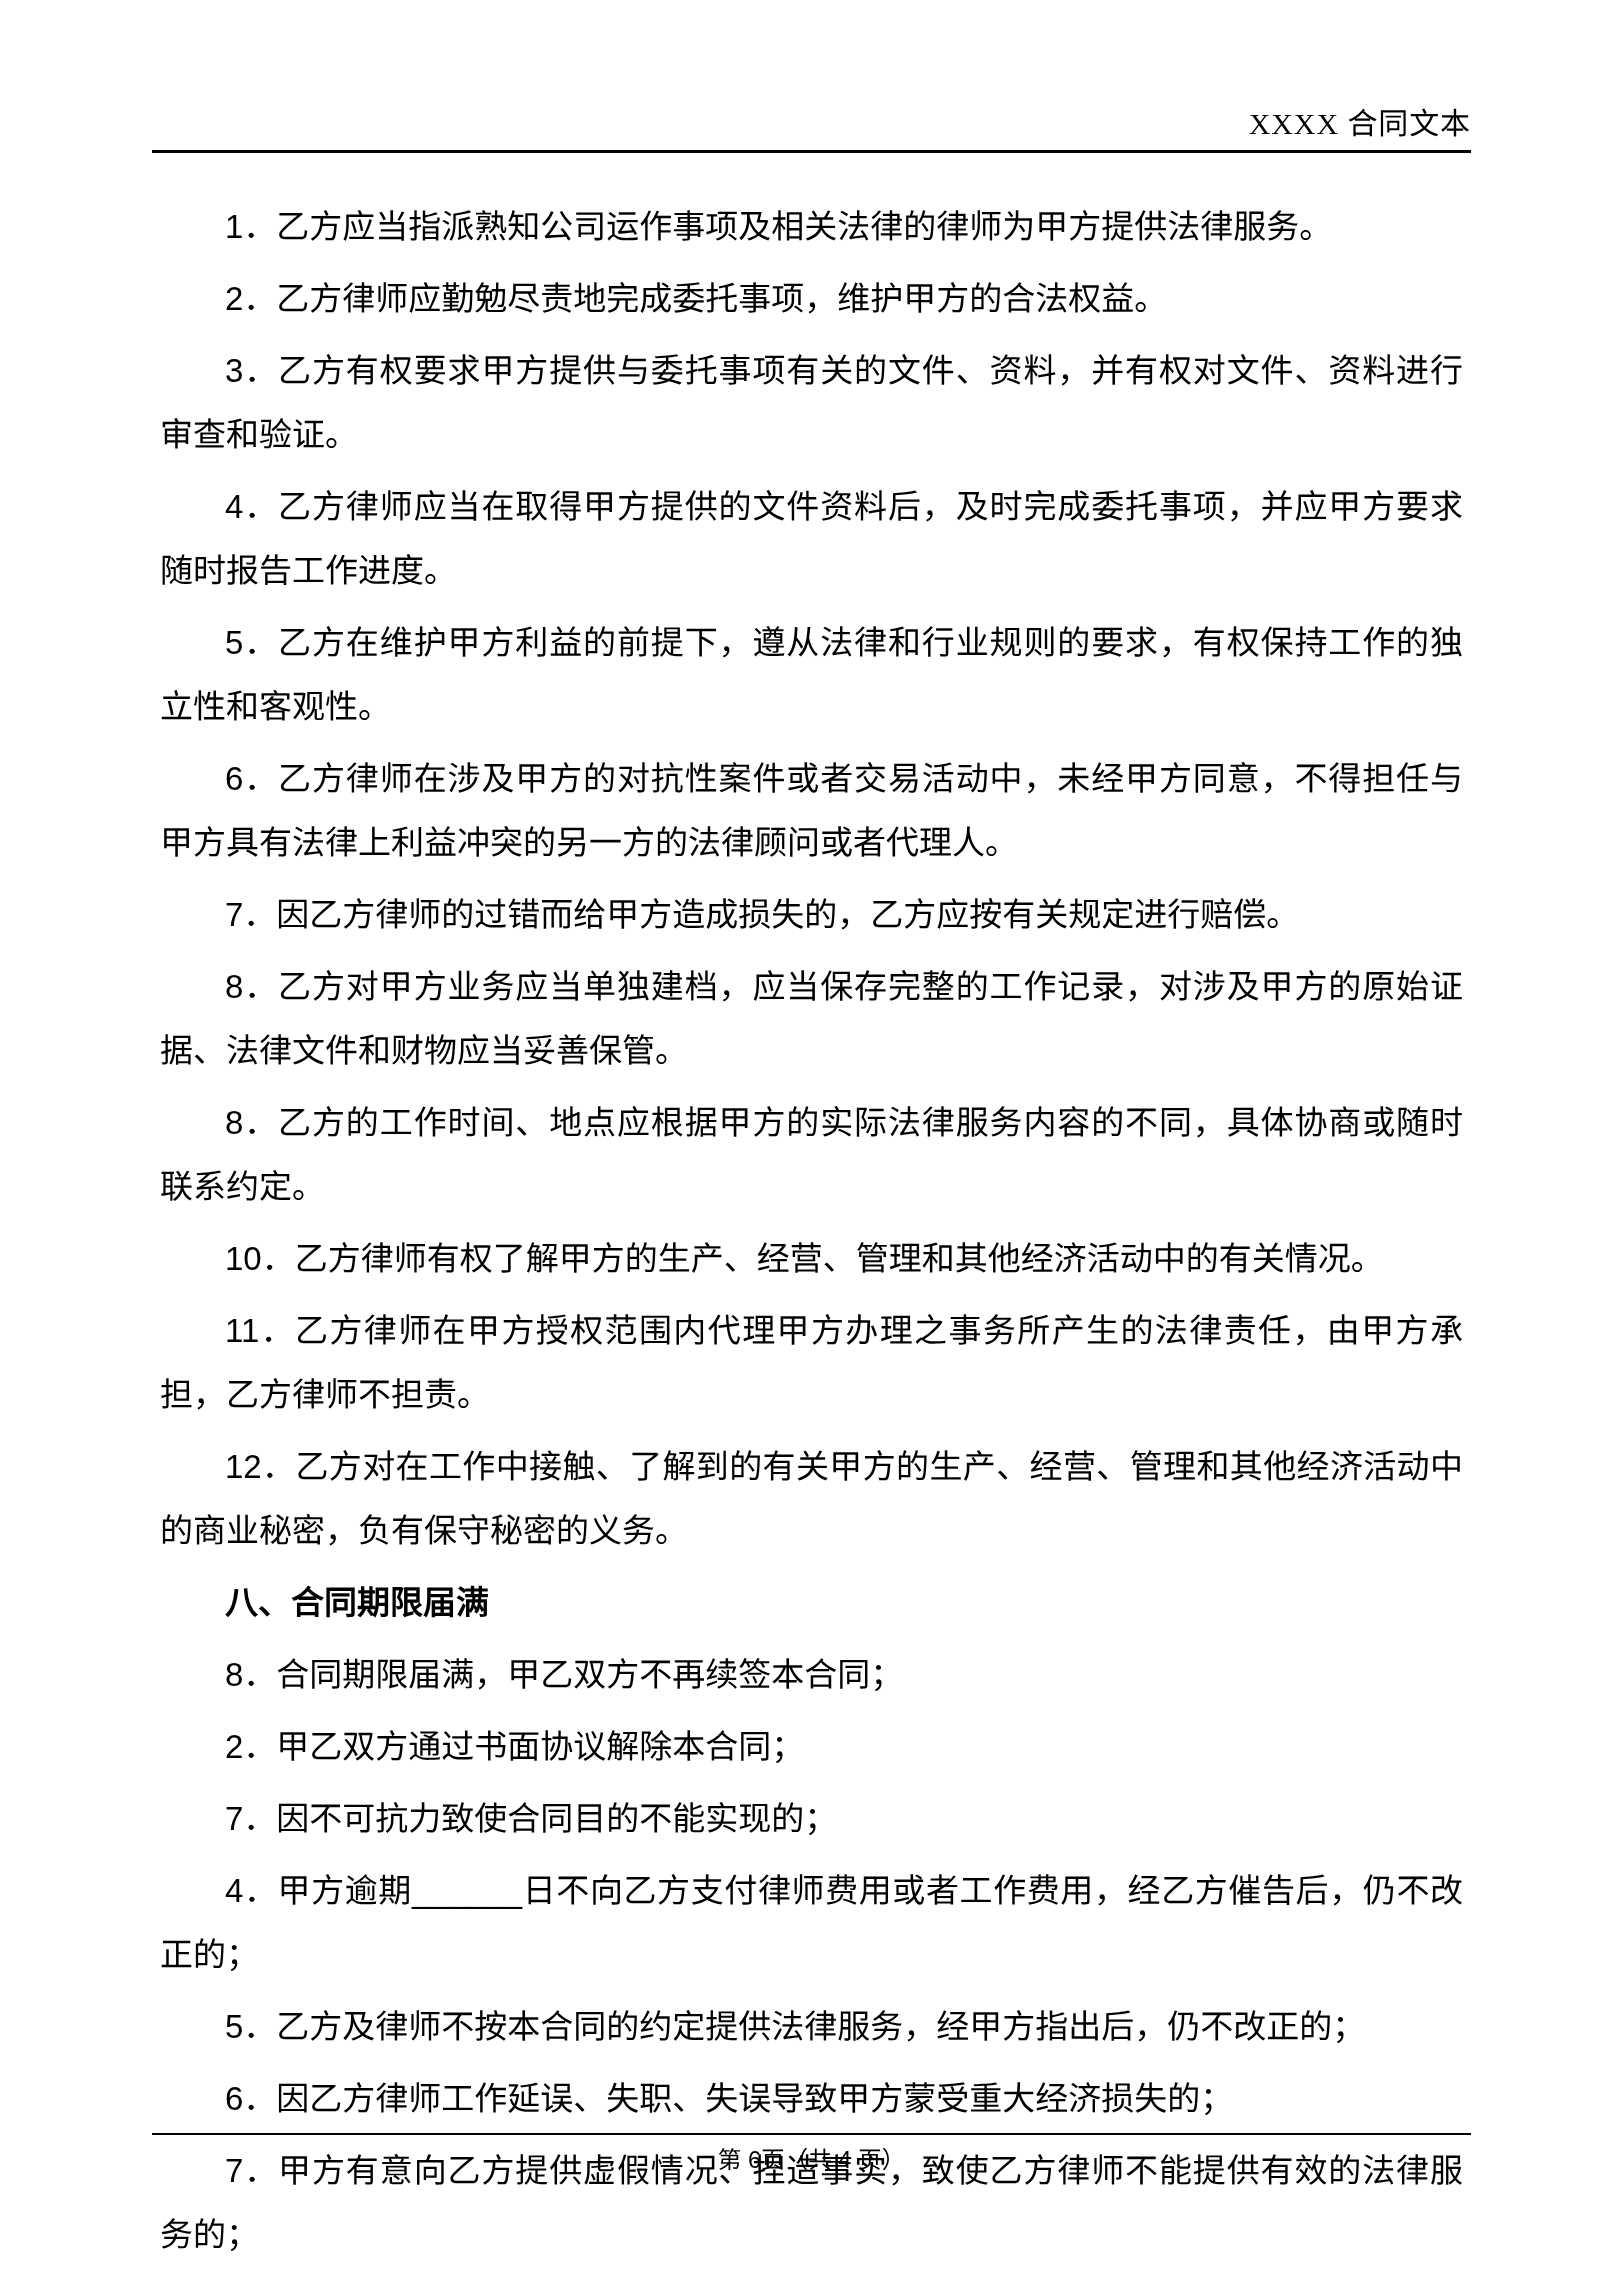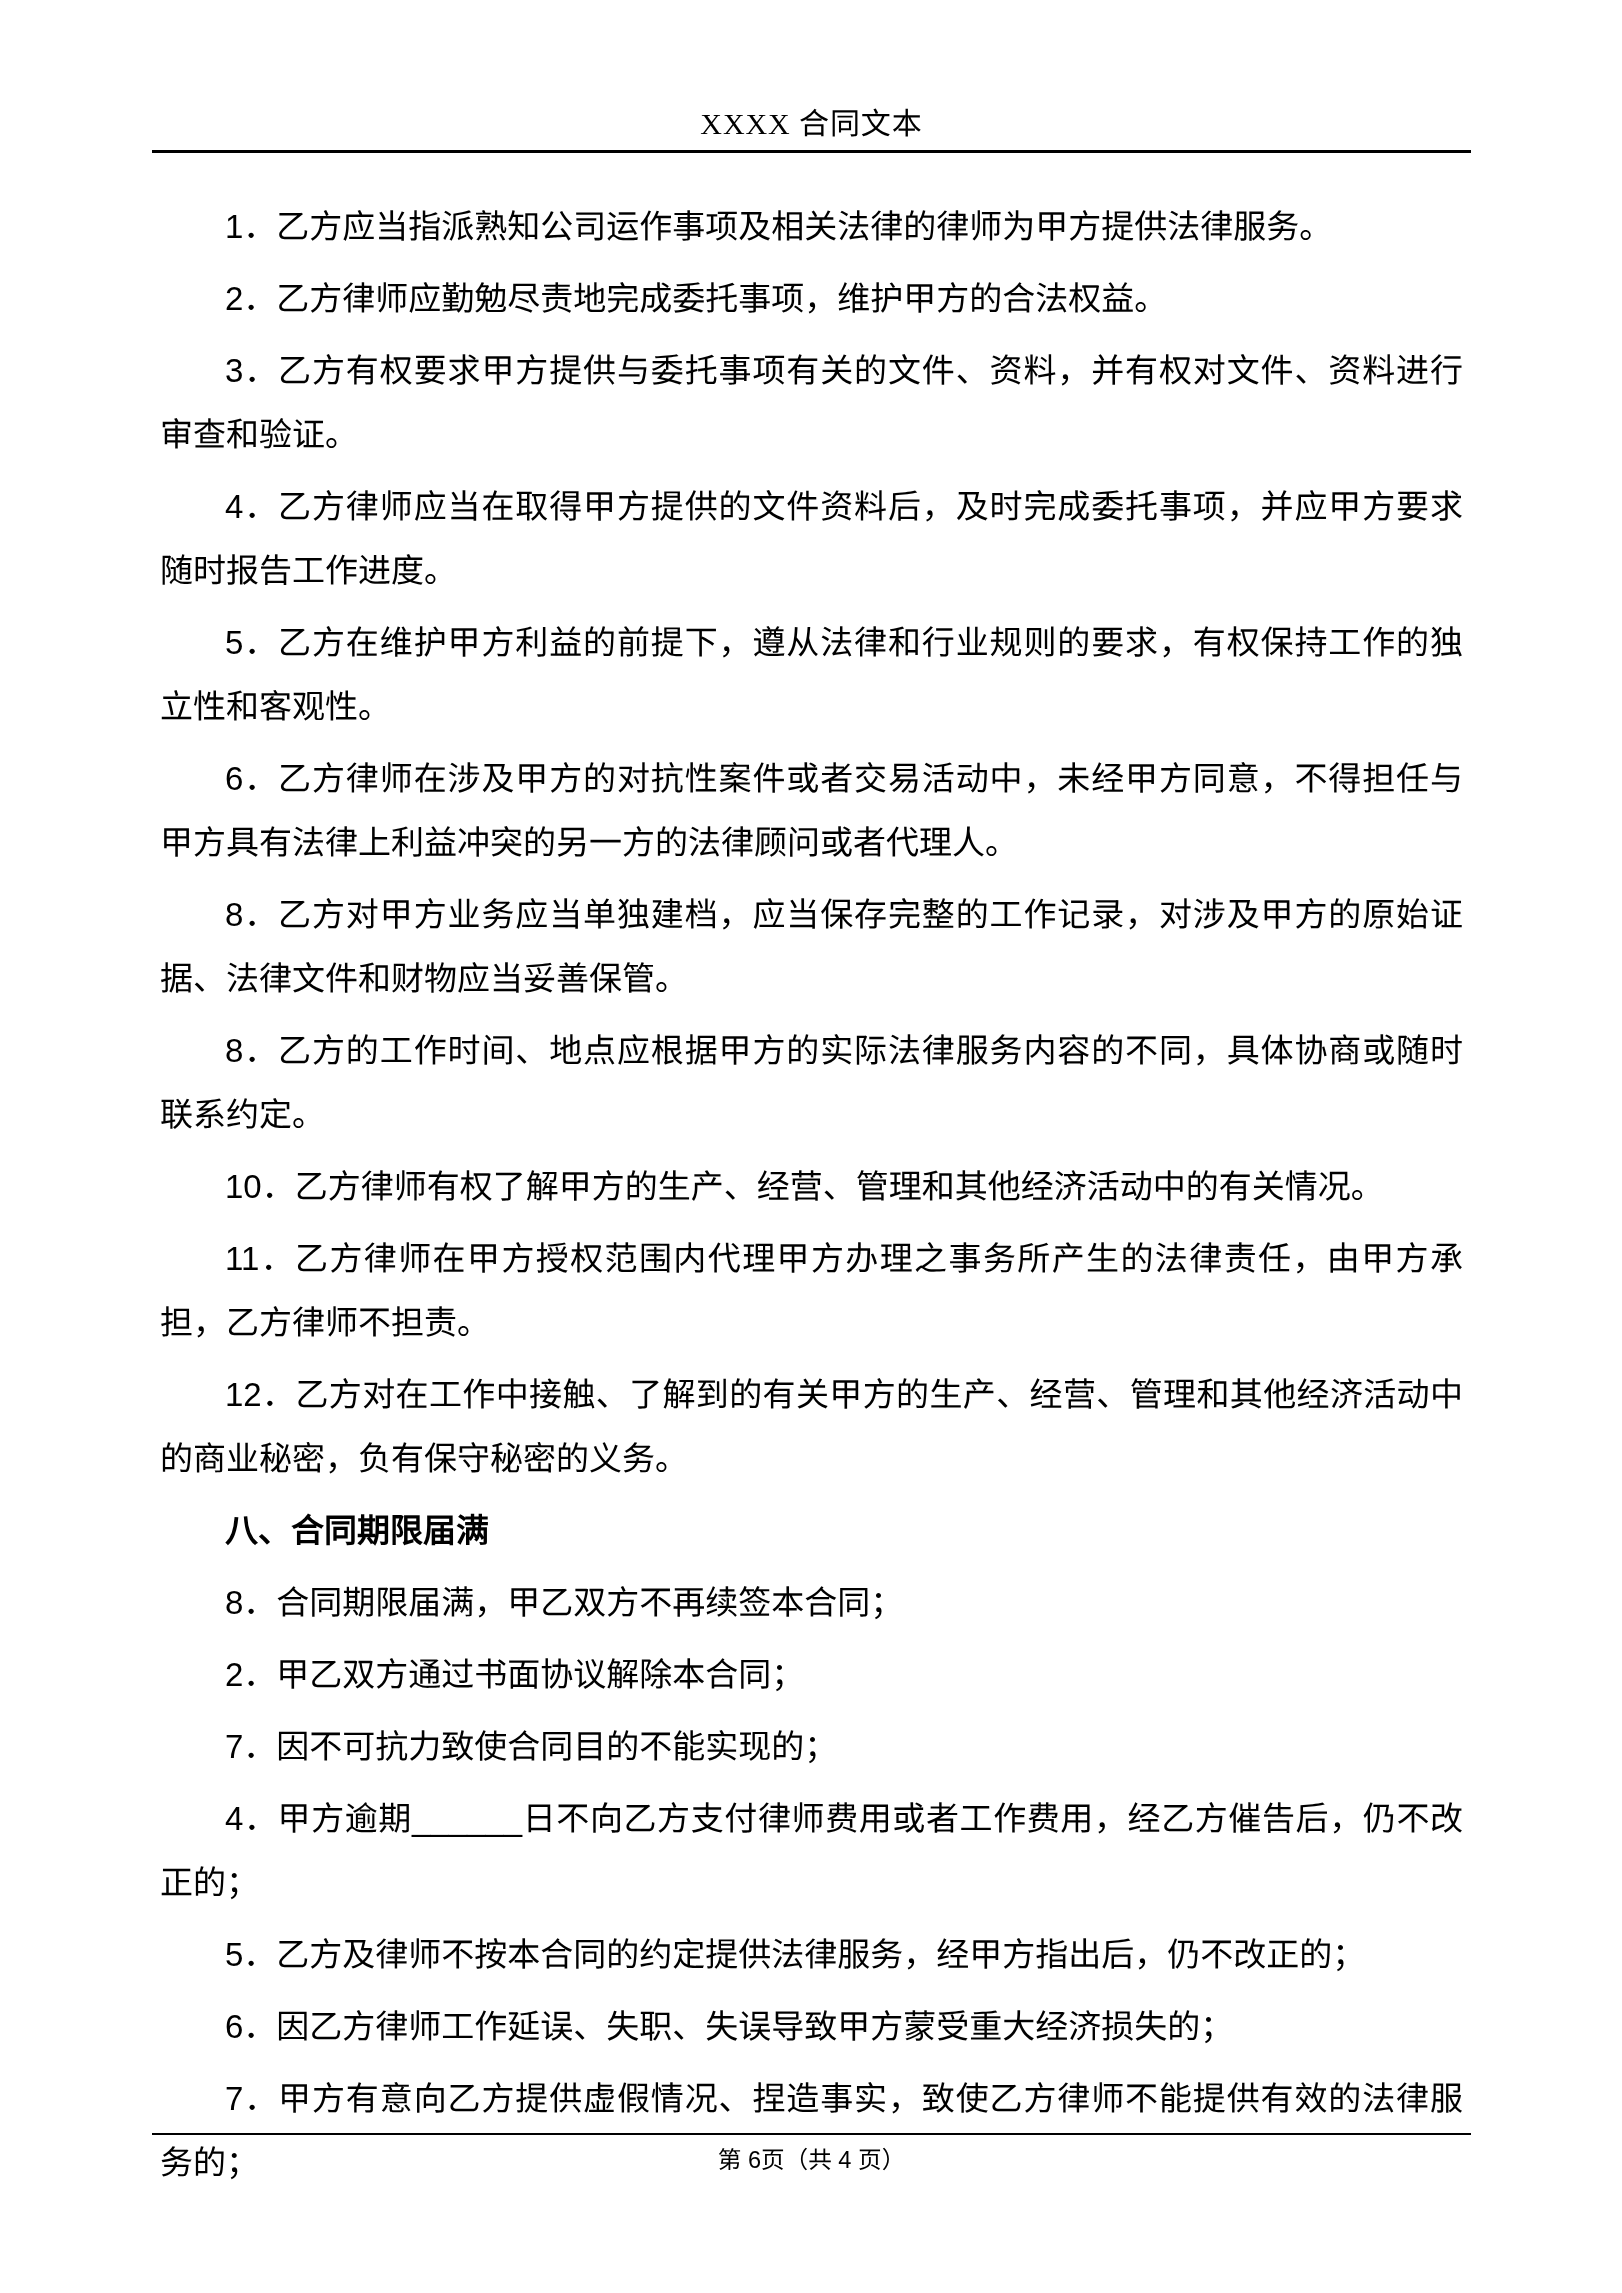--- a/index.html
+++ b/index.html
@@ -19,21 +19,21 @@
   .doc-header {
     position: absolute;
     left: 152px;
     top: 0;
     width: 1319px;
     height: 153px;
     box-sizing: border-box;
     border-bottom: 3.6px solid #000000;
     display: flex;
     align-items: flex-end;
-    justify-content: center;
+    justify-content: flex-end;
     padding-bottom: 7.3px;
     font-family: "Liberation Serif", serif;
     font-size: 30px;
     letter-spacing: 0.9px;
   }
   .doc-body {
     position: absolute;
     left: 152px;
     top: 187px;
     width: 1319px;
@@ -70,20 +70,21 @@
     <span>XXXX 合同文本</span>
   </div>
 
   <div class="doc-body">
     <p>1．乙方应当指派熟知公司运作事项及相关法律的律师为甲方提供法律服务。</p>
     <p>2．乙方律师应勤勉尽责地完成委托事项，维护甲方的合法权益。</p>
     <p>3．乙方有权要求甲方提供与委托事项有关的文件、资料，并有权对文件、资料进行审查和验证。</p>
     <p>4．乙方律师应当在取得甲方提供的文件资料后，及时完成委托事项，并应甲方要求随时报告工作进度。</p>
     <p>5．乙方在维护甲方利益的前提下，遵从法律和行业规则的要求，有权保持工作的独立性和客观性。</p>
     <p>6．乙方律师在涉及甲方的对抗性案件或者交易活动中，未经甲方同意，不得担任与甲方具有法律上利益冲突的另一方的法律顾问或者代理人。</p>
+    <p>7．因乙方律师的过错而给甲方造成损失的，乙方应按有关规定进行赔偿。</p>
     <p>8．乙方对甲方业务应当单独建档，应当保存完整的工作记录，对涉及甲方的原始证据、法律文件和财物应当妥善保管。</p>
     <p>8．乙方的工作时间、地点应根据甲方的实际法律服务内容的不同，具体协商或随时联系约定。</p>
     <p>10．乙方律师有权了解甲方的生产、经营、管理和其他经济活动中的有关情况。</p>
     <p>11．乙方律师在甲方授权范围内代理甲方办理之事务所产生的法律责任，由甲方承担，乙方律师不担责。</p>
     <p>12．乙方对在工作中接触、了解到的有关甲方的生产、经营、管理和其他经济活动中的商业秘密，负有保守秘密的义务。</p>
     <p class="section-heading">八、合同期限届满</p>
     <p>8．合同期限届满，甲乙双方不再续签本合同；</p>
     <p>2．甲乙双方通过书面协议解除本合同；</p>
     <p>7．因不可抗力致使合同目的不能实现的；</p>
     <p>4．甲方逾期______日不向乙方支付律师费用或者工作费用，经乙方催告后，仍不改正的；</p>

